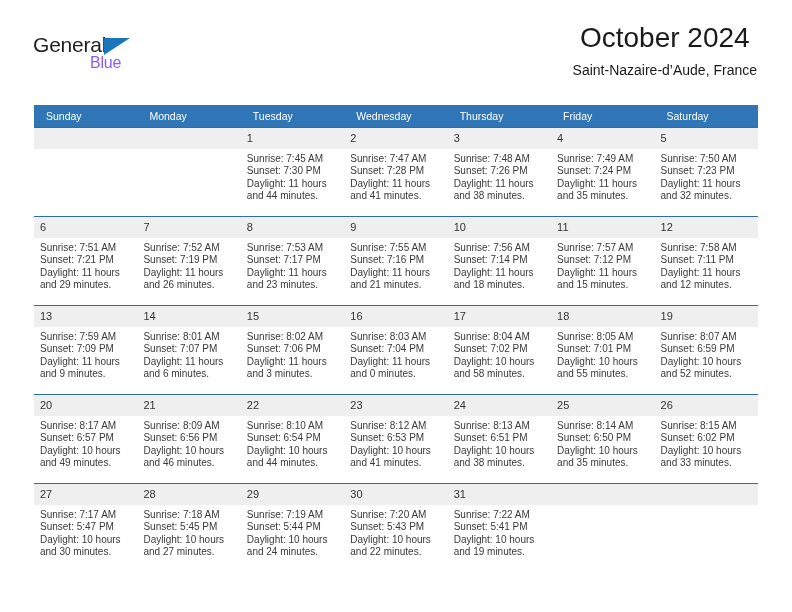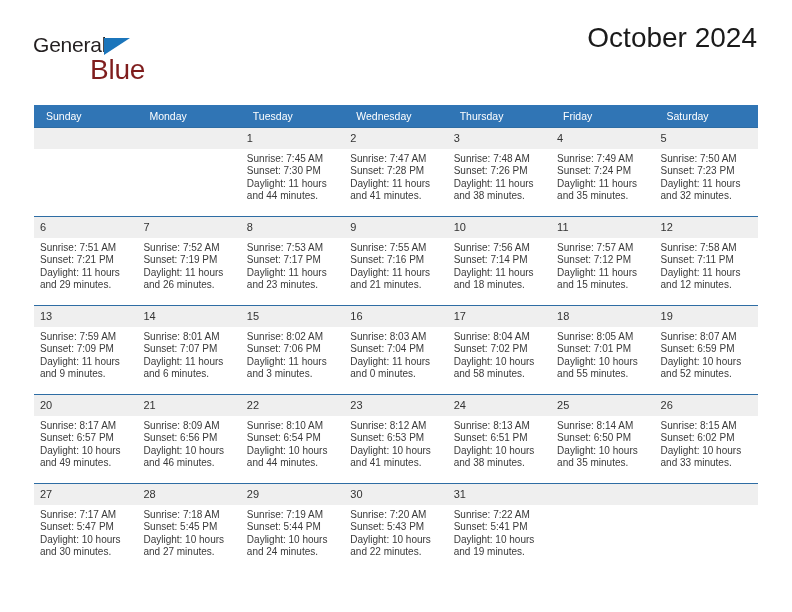--- a/index.html
+++ b/index.html
@@ -51,23 +51,23 @@
     top: 5px;
     width: 0;
     height: 0;
     border-left: 26px solid #1b75bb;
     border-bottom: 17px solid transparent;
   }
   .logo-blue {
     position: absolute;
     left: 57px;
     top: 21px;
-    font-size: 28px;
+    font-size: 16px;
     letter-spacing: -0.2px;
-    color: #7f1d1d;
+    color: #8b5cf6;
     font-family: "Liberation Sans", sans-serif;
   }
   .title-block {
     position: absolute;
     right: 35px;
     top: 22px;
     text-align: center;
   }
   .cal-title {
     font-size: 28px;
@@ -142,20 +142,21 @@
   <div class="header">
 
     <div class="logo">
       <div class="logo-general">General</div>
       <div class="logo-tri"></div>
       <div class="logo-blue">Blue</div>
     </div>
 
     <div class="title-block">
       <div class="cal-title">October 2024</div>
+      <div class="cal-subtitle">Saint-Nazaire-d’Aude, France</div>
     </div>
 
   </div>
 
   <table class="calendar">
     <thead>
       <tr>
         <th>Sunday</th>
         <th>Monday</th>
         <th>Tuesday</th>

